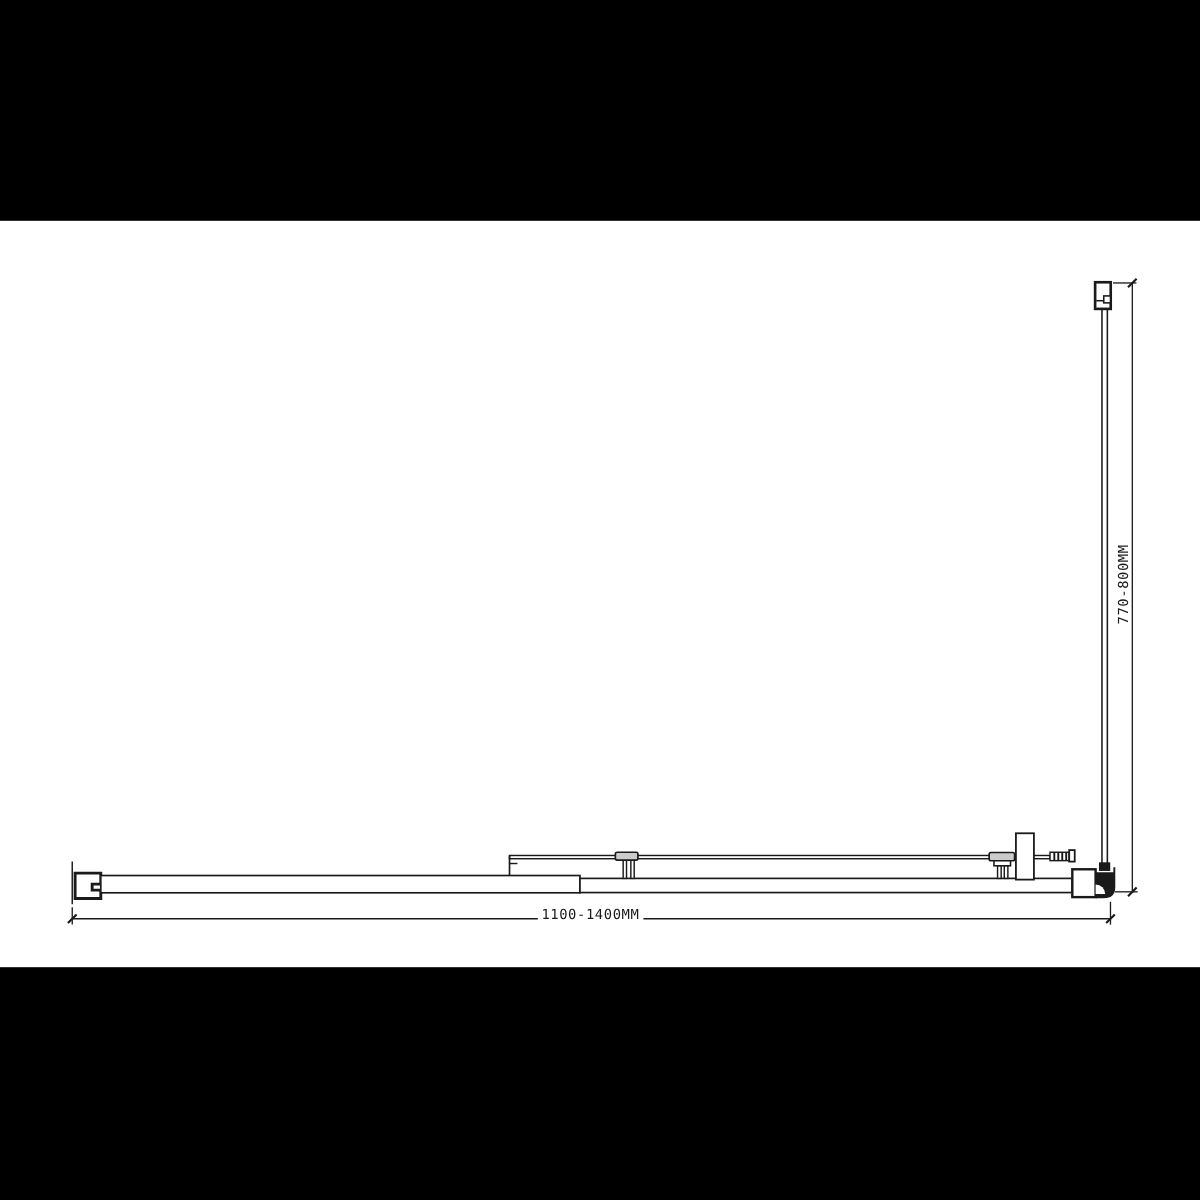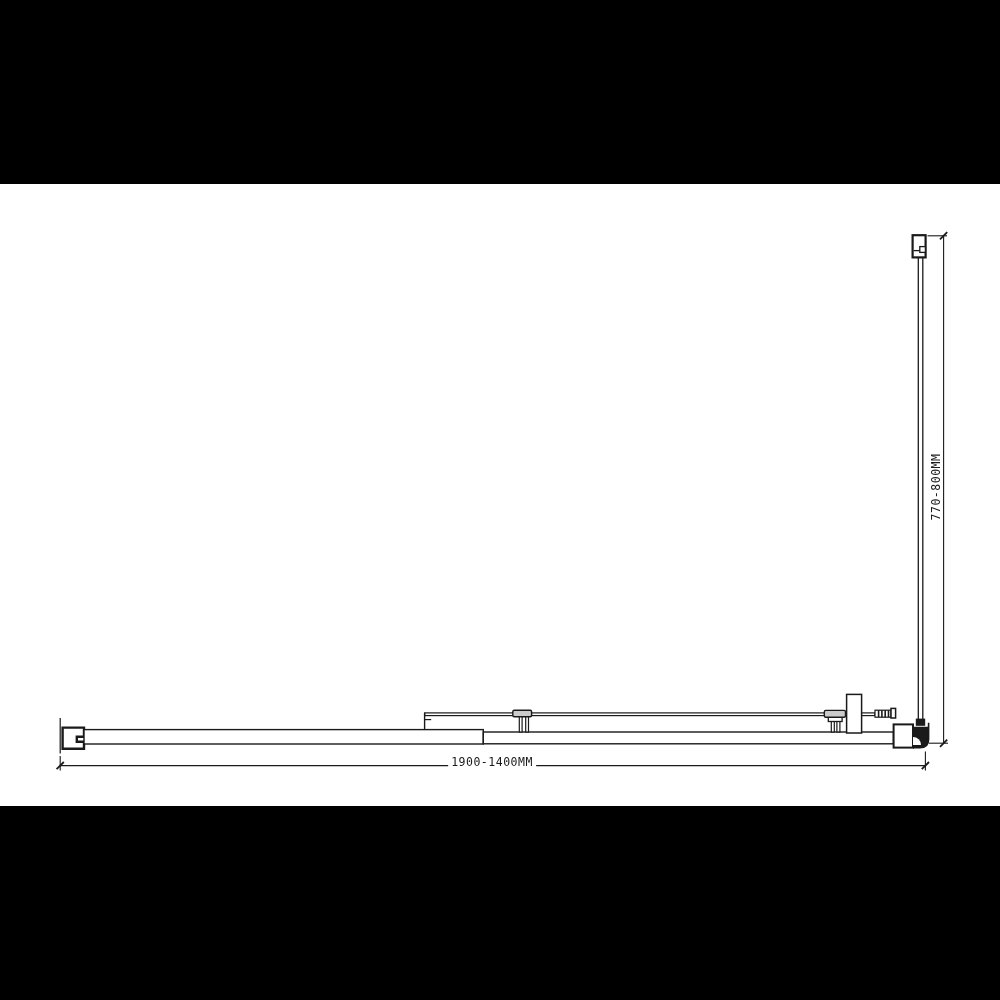--- a/index.html
+++ b/index.html
@@ -125,17 +125,17 @@
 
     <g>
       <line class="ink-stroke" stroke-width="1.1" x1="60.2" y1="756" x2="60.2" y2="770.5"></line>
       <line class="ink-stroke" stroke-width="1.1" x1="925.4" y1="751.5" x2="925.4" y2="770.5"></line>
       <line class="ink-stroke" stroke-width="1.1" x1="60.2" y1="765.6" x2="925.4" y2="765.6"></line>
       <line class="ink-stroke" stroke-width="1.8" x1="56.6" y1="769.2" x2="63.8" y2="762"></line>
       <line class="ink-stroke" stroke-width="1.8" x1="921.8" y1="769.2" x2="929" y2="762"></line>
     </g>
   </svg>
 
-  <div class="dim-label horizontal">1900-1400MM</div>
+  <div class="dim-label horizontal">1100-1400MM</div>
 
   <div class="dim-label vertical">770-800MM</div>
 
 </div>
 
 </body></html>

